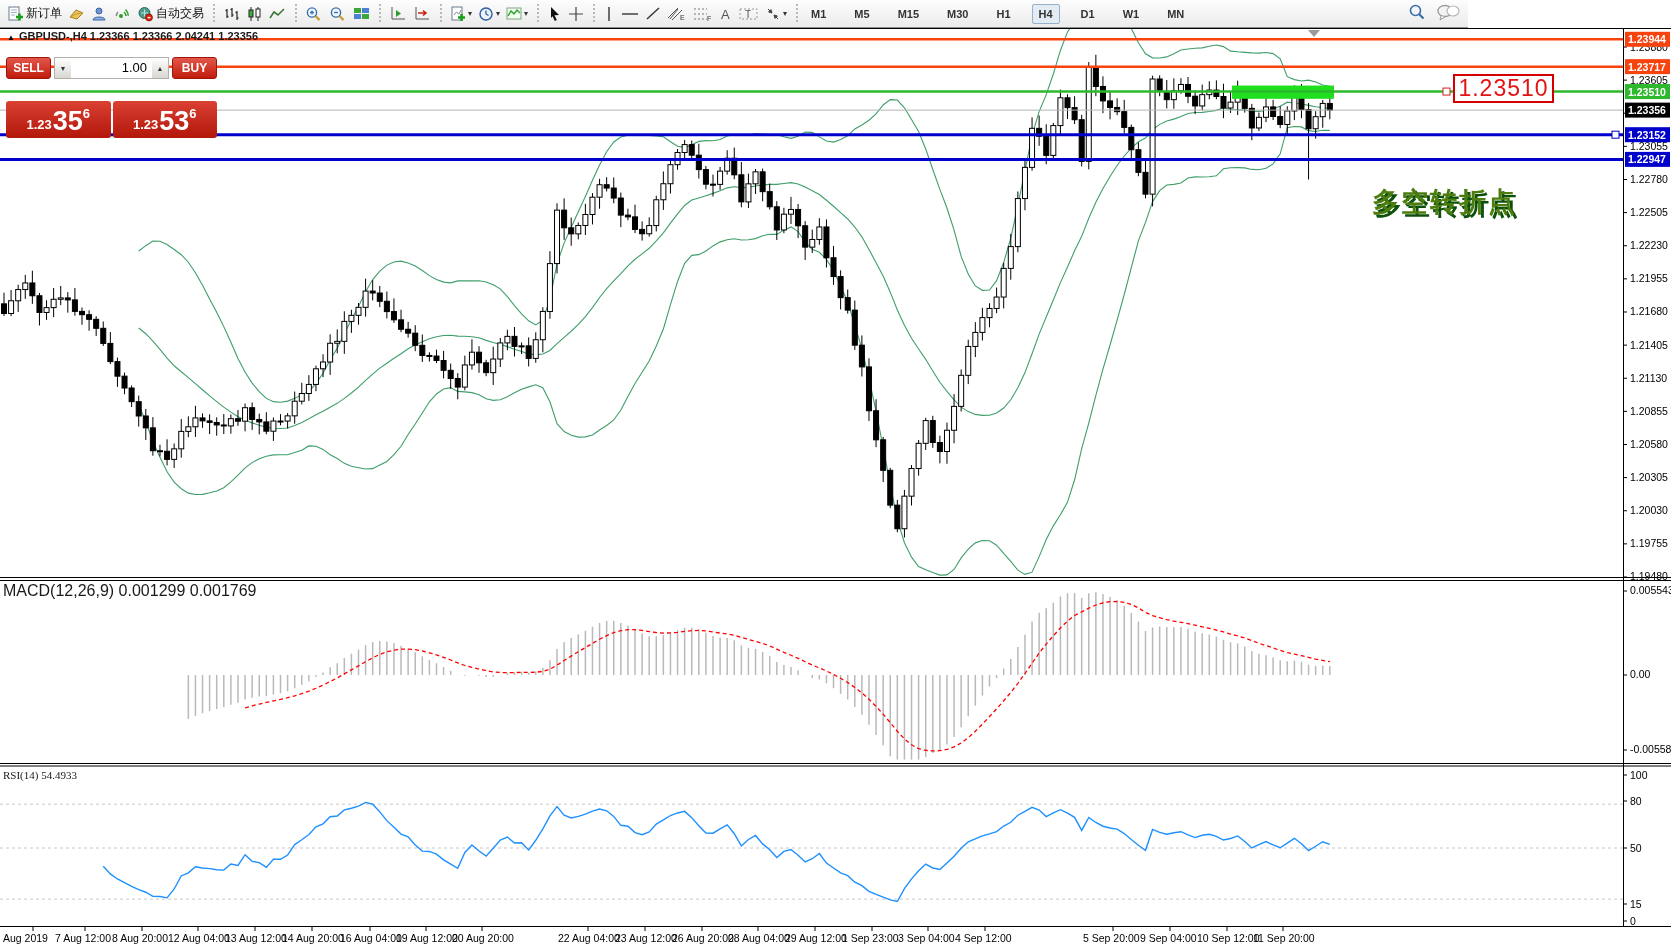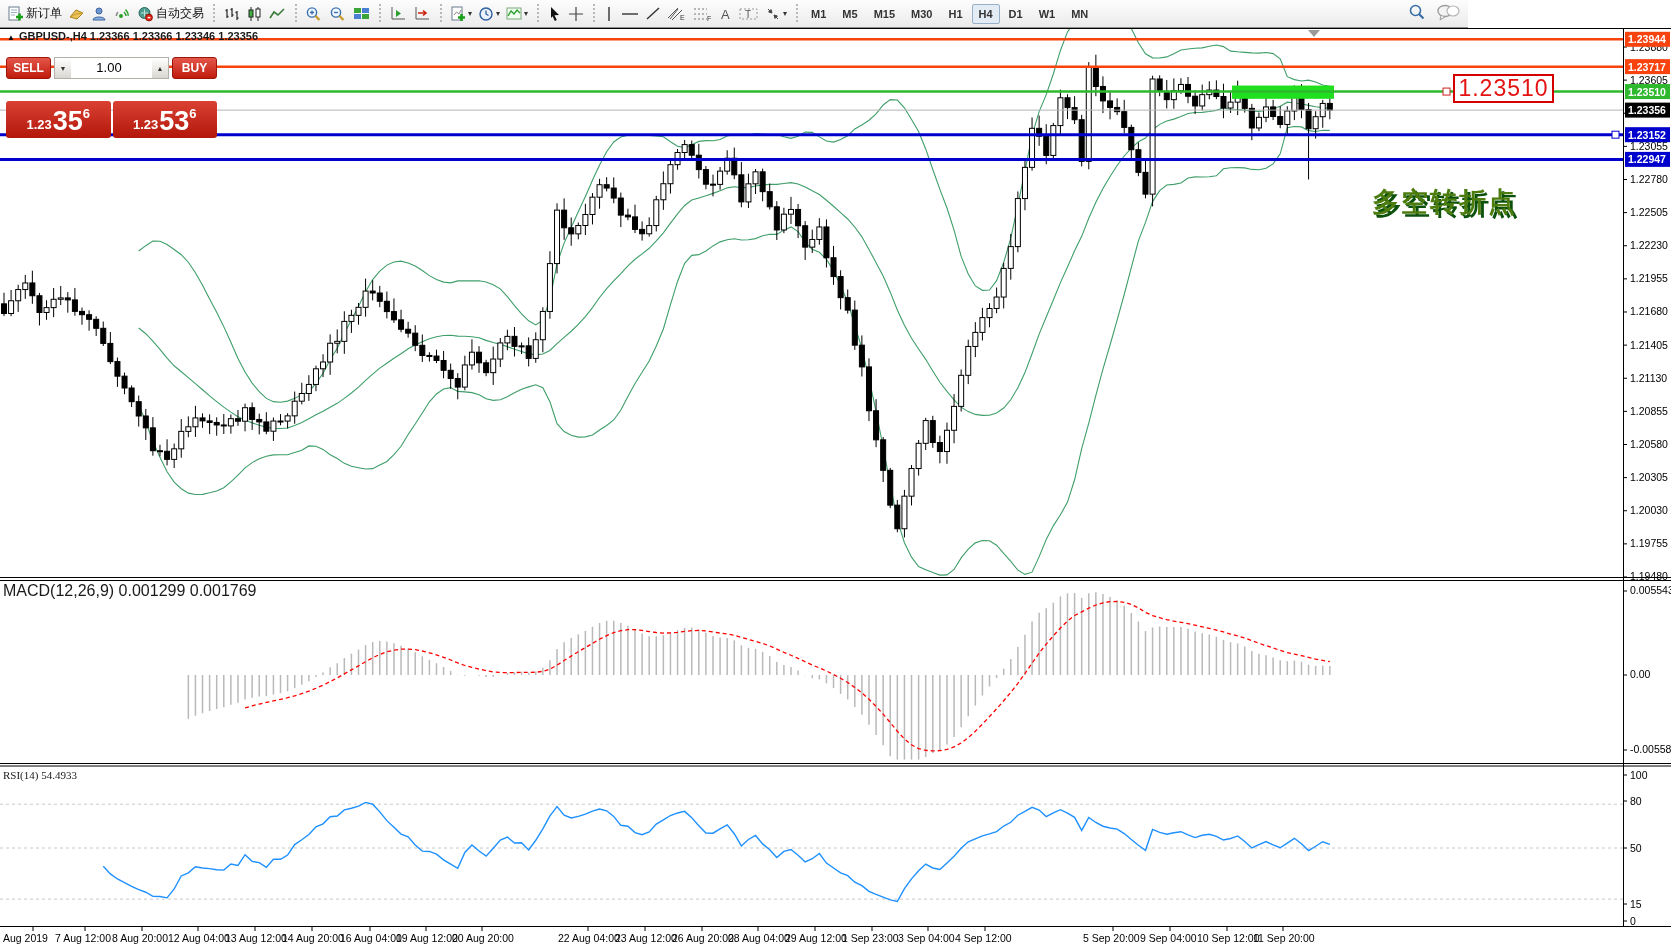--- a/index.html
+++ b/index.html
@@ -27,21 +27,21 @@
   #symbol-title .tri { font-size:8px; margin-right:4px; color:#000; }
   
   #trade-panel { left:6px; top:57px; width:211px; }
   #tp-row1 { display:flex; height:22px; }
   .tp-btn { width:45px; background:linear-gradient(#e4564a,#c01c0d); color:#fff;
     font-size:12px; font-weight:bold; border:1px solid #9c1507; border-radius:3px;
     display:flex; align-items:center; justify-content:center; }
   #vol-box { flex:1; display:flex; border:1px solid #b3b0aa; background:#fff; margin:0 3px; }
   .vol-btn { width:16px; background:linear-gradient(#ffffff,#d9d7d2); display:flex;
     align-items:center; justify-content:center; font-size:7px; color:#333; }
-  #vol-val { flex:1; text-align:center; padding-right:5px; font-size:13px; line-height:19px; color:#000; }
+  #vol-val { flex:1; text-align:right; padding-right:5px; font-size:13px; line-height:19px; color:#000; }
   #tp-row2 { display:flex; gap:2px; margin-top:2px; }
   .price-box { flex:1; height:37px; background:linear-gradient(#da4133,#b2170a);
     border-radius:3px; color:#fff; display:flex; align-items:flex-end;
     justify-content:center; padding-bottom:2px;margin-top:20px; }
   .pb-small { font-size:13px; font-weight:bold; margin:0 1px 4px 0; }
   .pb-big { font-size:27px; font-weight:bold; line-height:30px; }
   .pb-sup { font-size:13px; font-weight:bold; margin-bottom:15px; }
   
   #annot-price-box { left:1453px; top:74px; width:101px; height:29px; background:#fff;
     border:2px solid #d40000; color:#e51212; font-size:23px; text-align:center;
@@ -219,21 +219,21 @@
         <text x="6" y="12" font-size="10" fill="#555" font-family="Liberation Sans">T</text>
       </svg>
   </span>
   <span class="tb">
     <svg width="16" height="16">
         <path d="M3 3l4 4M7 7l-1-3.4L3.6 6zM13 13l-4-4M9 9l1 3.4L12.4 10z" fill="#444" stroke="#444"></path>
       </svg>
     <span class="caret">▾</span>
   </span>
   <span class="grip"></span>
-  <span id="tf-group" style="display:inline-flex;">
+  <span id="tf-group" style="display:inline-flex;gap:12px;">
       <span class="tf-btn">M1</span>
       <span class="tf-btn">M5</span>
       <span class="tf-btn">M15</span>
       <span class="tf-btn">M30</span>
       <span class="tf-btn">H1</span>
       <span class="tf-btn active">H4</span>
       <span class="tf-btn">D1</span>
       <span class="tf-btn">W1</span>
       <span class="tf-btn">MN</span>
     </span>
@@ -930,21 +930,21 @@
       <text x="1083" y="942" fill="#000">5 Sep 20:00</text>
       <line x1="1170" y1="927" x2="1170" y2="931" stroke="#000"></line>
       <text x="1140" y="942" fill="#000">9 Sep 04:00</text>
       <line x1="1227" y1="927" x2="1227" y2="931" stroke="#000"></line>
       <text x="1197" y="942" fill="#000">10 Sep 12:00</text>
       <line x1="1283" y1="927" x2="1283" y2="931" stroke="#000"></line>
       <text x="1253" y="942" fill="#000">11 Sep 20:00</text>
     </g>
   </svg>
 
-<div class="overlay" id="symbol-title"><span class="tri">▲</span><span>GBPUSD-,H4  1.23366 1.23366 1.23346 1.23356</span></div>
+<div class="overlay" id="symbol-title"><span class="tri">▲</span><span>GBPUSD-,H4  1.23366 1.23366 2.04241 1.23356</span></div>
 
 <div class="overlay" id="trade-panel">
   <div id="tp-row1">
     <div class="tp-btn">SELL</div>
     <div id="vol-box">
       <div class="vol-btn">▼</div>
       <div id="vol-val">1.00</div>
       <div class="vol-btn">▲</div>
     </div>
     <div class="tp-btn">BUY</div>

